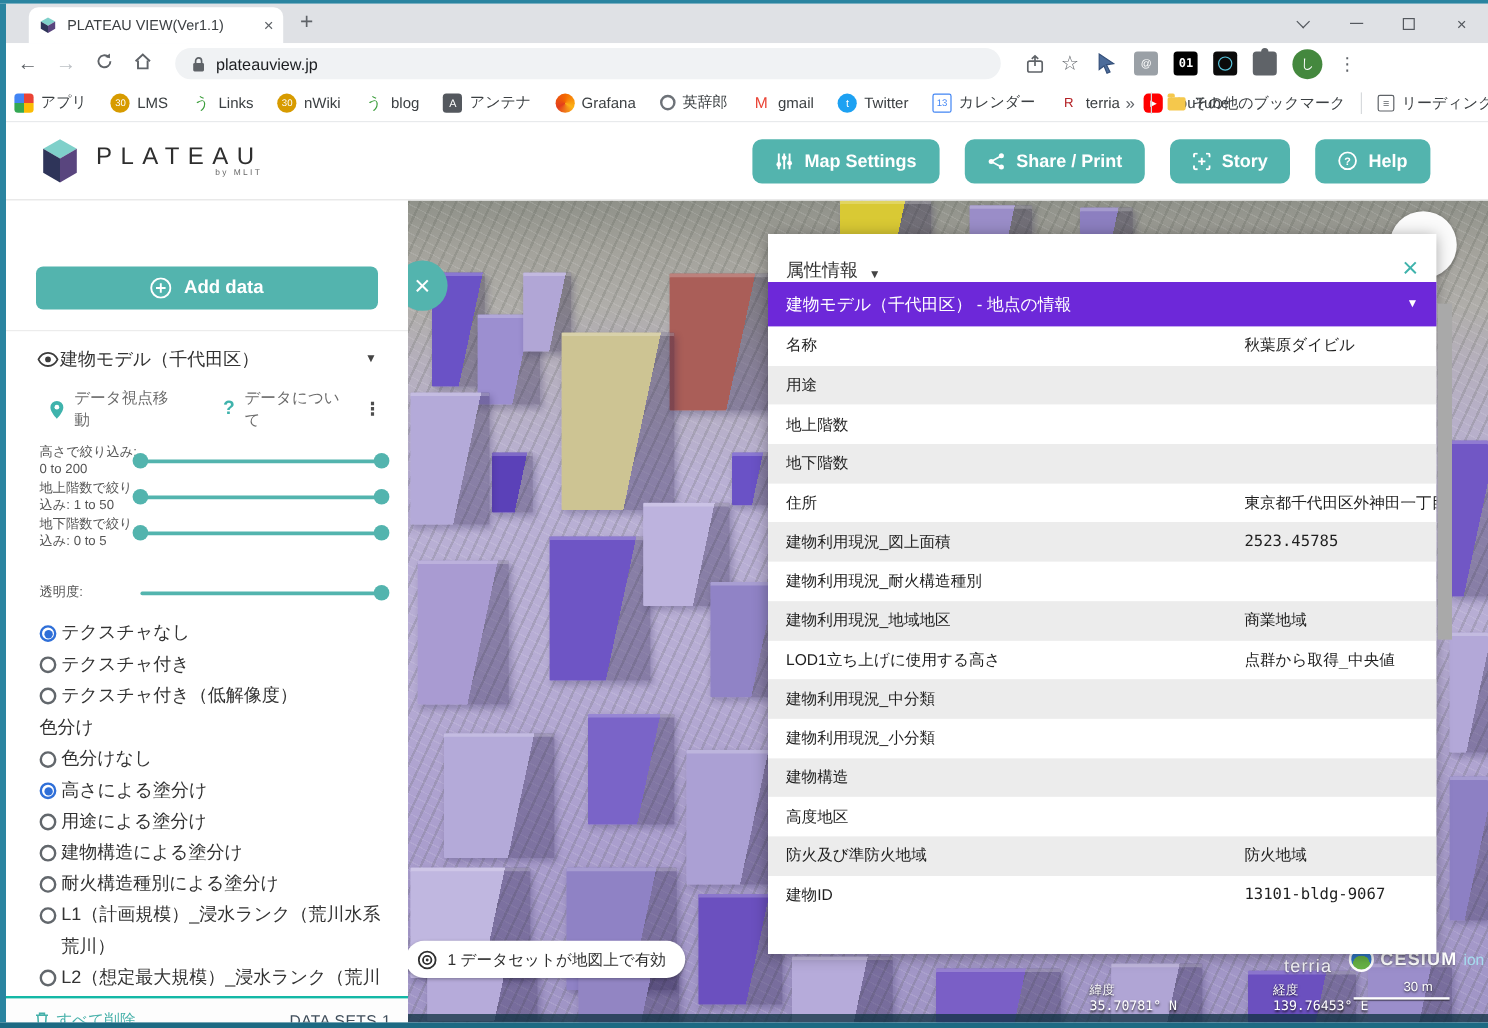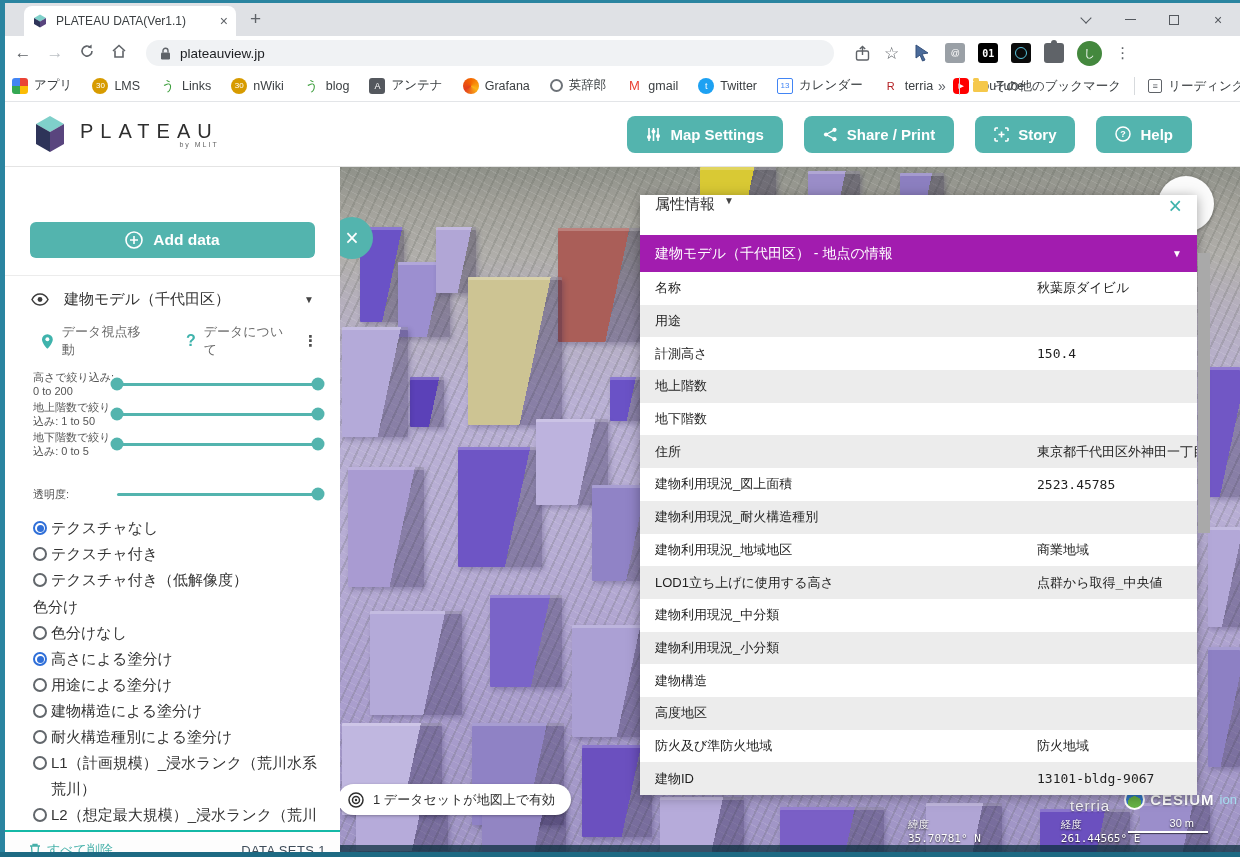--- a/index.html
+++ b/index.html
@@ -65,21 +65,21 @@
   .brand-txt{display:flex;flex-direction:column}
   .brand-name{font-size:20px;letter-spacing:7px;color:#2e2e2e;font-weight:500}
   .brand-sub{font-size:7px;letter-spacing:2px;color:#666;align-self:flex-end;margin-top:-2px}
   .hbtns{margin-left:auto;margin-right:48px;display:flex;gap:21px}
   .hbtn{height:37px;background:#53b4ae;border:none;border-radius:8px;color:#fff;font-size:15px;font-weight:bold;display:flex;align-items:center;gap:9px;padding:0 19px;font-family:inherit}
 
   
   .sidebar{left:5px;top:167px;width:335px;height:685px;background:#fff;z-index:25;overflow:hidden}
   .adddata{position:absolute;left:25px;top:55px;width:285px;height:36px;background:#53b4ae;border:none;border-radius:6px;color:#fff;font-size:15.5px;font-weight:bold;display:flex;align-items:center;justify-content:center;gap:10px;font-family:inherit}
   .sb-div{position:absolute;left:0;top:108px;width:335px;height:1px;background:#ececec}
-  .ds-row{position:absolute;left:0;top:118px;width:335px;height:28px;display:flex;align-items:center;padding:0 26px;gap:15px}
+  .ds-row{position:absolute;left:0;top:118px;width:335px;height:28px;display:flex;align-items:center;padding:0 26px;gap:1px}
   .ds-title{font-size:15px;color:#333;flex:1}
   .caret{color:#444;font-size:10px}
   .act-row{position:absolute;left:0;top:160px;width:335px;height:28px;display:flex;align-items:center;padding:0 22px 0 36px;gap:8px}
   .act-label{font-size:13px;color:#6b6b6b}
   .qmark{color:#3fb3ac;font-weight:bold;font-size:16px;margin-left:26px}
   .vdots{margin-left:auto;color:#4d4d4d;font-size:15px;letter-spacing:0;font-weight:bold}
   .sliders{position:absolute;left:0;top:202px;width:335px}
   .slider-row{display:flex;align-items:center;padding:3px 22px 3px 28px;height:30px}
   .slider-label{width:84px;font-size:11px;color:#555;line-height:1.3;flex:none}
   .slider-track{flex:1;height:3px;background:#53b4ae;border-radius:2px;position:relative}
@@ -118,24 +118,24 @@
   .logos{position:absolute;left:730px;top:618px;display:flex;align-items:center;gap:14px;z-index:14}
   .terria{display:flex;flex-direction:column;align-items:center;color:rgba(255,255,255,.92);font-size:15px;letter-spacing:1px;text-shadow:0 1px 2px rgba(0,0,0,.5)}
   .terria::before{content:"";width:24px;height:8px;border-top:3px solid #49b8d8;border-radius:50%;margin-bottom:1px}
   .cesium{display:flex;align-items:center;gap:5px}
   .cesium-globe{width:21px;height:21px;border-radius:50%;border:2.5px solid #fff;background:radial-gradient(circle at 50% 72%, #67b345 0 46%, #3178c6 47% 100%)}
   .cesium-name{color:#fff;font-size:15px;font-weight:bold;letter-spacing:1px;text-shadow:0 1px 2px rgba(0,0,0,.4)}
   .cesium-ion{color:#a5dcef;font-size:13px}
 
   
   .panel{left:640px;top:195px;width:557px;height:600px;background:#fff;z-index:20;box-shadow:0 2px 12px rgba(0,0,0,.35)}
-  .panel-head{height:40px;display:flex;align-items:flex-start;padding:0 15px;gap:9px}
+  .panel-head{height:40px;display:flex;align-items:flex-end;padding:0 15px;gap:9px}
   .panel-title{font-size:15px;color:#333}
   .panel-close{margin-left:auto;color:#3fb3ac;font-size:23px;line-height:1;border:none;background:none}
-  .panel-section{height:37px;background:#a21caf;display:flex;align-items:center;padding:0 15px;color:#fff;font-size:14px}
+  .panel-section{height:37px;background:#6d28d9;display:flex;align-items:center;padding:0 15px;color:#fff;font-size:14px}
   .panel-section .caret{color:#fff;margin-left:auto}
   .attr-rows{height:523px;overflow:hidden}
   .attr-row{height:32.7px;display:flex;align-items:center;padding-left:15px}
   .attr-row:nth-of-type(even){background:#ececec}
   .attr-label{flex:0 0 382px;font-size:13px;color:#1f1f1f}
   .attr-value{flex:1;font-size:13px;color:#1f1f1f;font-family:"DejaVu Sans Mono",monospace;white-space:nowrap}
   .panel-scrollbar{position:absolute;right:-13px;top:58px;width:12px;height:280px;background:#a9a9a9}
 </style>
 </head>
 <body>
@@ -144,21 +144,21 @@
 <div class="abs win-border-left"></div>
 <div class="abs win-border-bottom"></div>
 
 <div class="abs titlebar">
   <div class="tab">
     <svg width="16" height="16" viewBox="0 0 16 16">
         <polygon points="2,5 8,1.5 14,5 8,8.5" fill="#7fd0ca"></polygon>
         <polygon points="2,5 8,8.5 8,14.5 2,11" fill="#2e3459"></polygon>
         <polygon points="14,5 8,8.5 8,14.5 14,11" fill="#59457e"></polygon>
       </svg>
-    <span class="tab-title">PLATEAU DATA(Ver1.1)</span>
+    <span class="tab-title">PLATEAU VIEW(Ver1.1)</span>
     <span class="tab-close">×</span>
   </div>
   <span class="new-tab">+</span>
   <div class="win-controls">
     <span class="wc">
         <span class="chev"></span>
       </span>
     <span class="wc">
         <span class="minim"></span>
       </span>
@@ -385,21 +385,21 @@
       <span class="cesium-ion">ion</span>
     </span>
   </div>
   <div class="coords">
     <div class="coord">
       <span class="coord-label">緯度</span>
       <span class="coord-val">35.70781° N</span>
     </div>
     <div class="coord">
       <span class="coord-label">経度</span>
-      <span class="coord-val">261.44565° E</span>
+      <span class="coord-val">139.76453° E</span>
     </div>
   </div>
   <div class="scalebar">
     <span class="scale-txt">30 m</span>
     <span class="scale-line"></span>
   </div>
   <div class="map-bottom-shade"></div>
 </div>
 
 <button class="abs collapse-btn">×</button>
@@ -544,24 +544,20 @@
       <div class="attr-row">
         <span class="attr-label">名称</span>
         <span class="attr-value">秋葉原ダイビル</span>
       </div>
 
       <div class="attr-row">
         <span class="attr-label">用途</span>
         <span class="attr-value"></span>
       </div>
 
-      <div class="attr-row">
-        <span class="attr-label">計測高さ</span>
-        <span class="attr-value">150.4</span>
-      </div>
 
       <div class="attr-row">
         <span class="attr-label">地上階数</span>
         <span class="attr-value"></span>
       </div>
 
       <div class="attr-row">
         <span class="attr-label">地下階数</span>
         <span class="attr-value"></span>
       </div>

